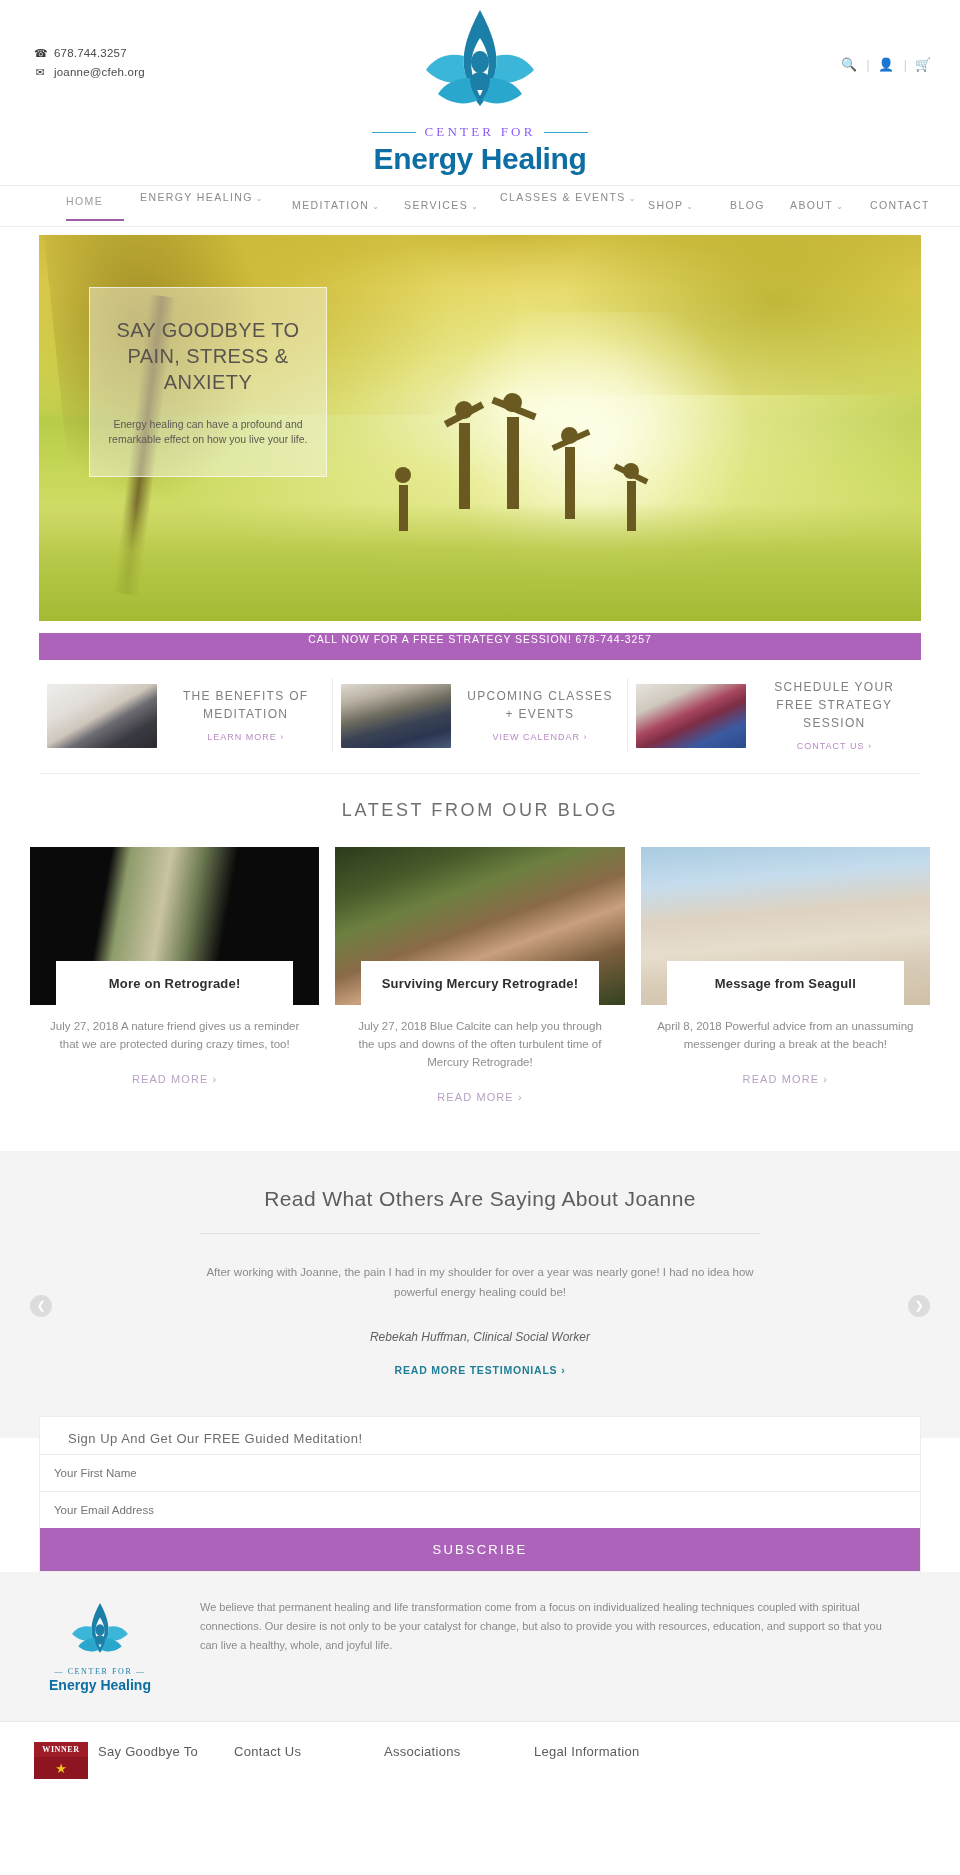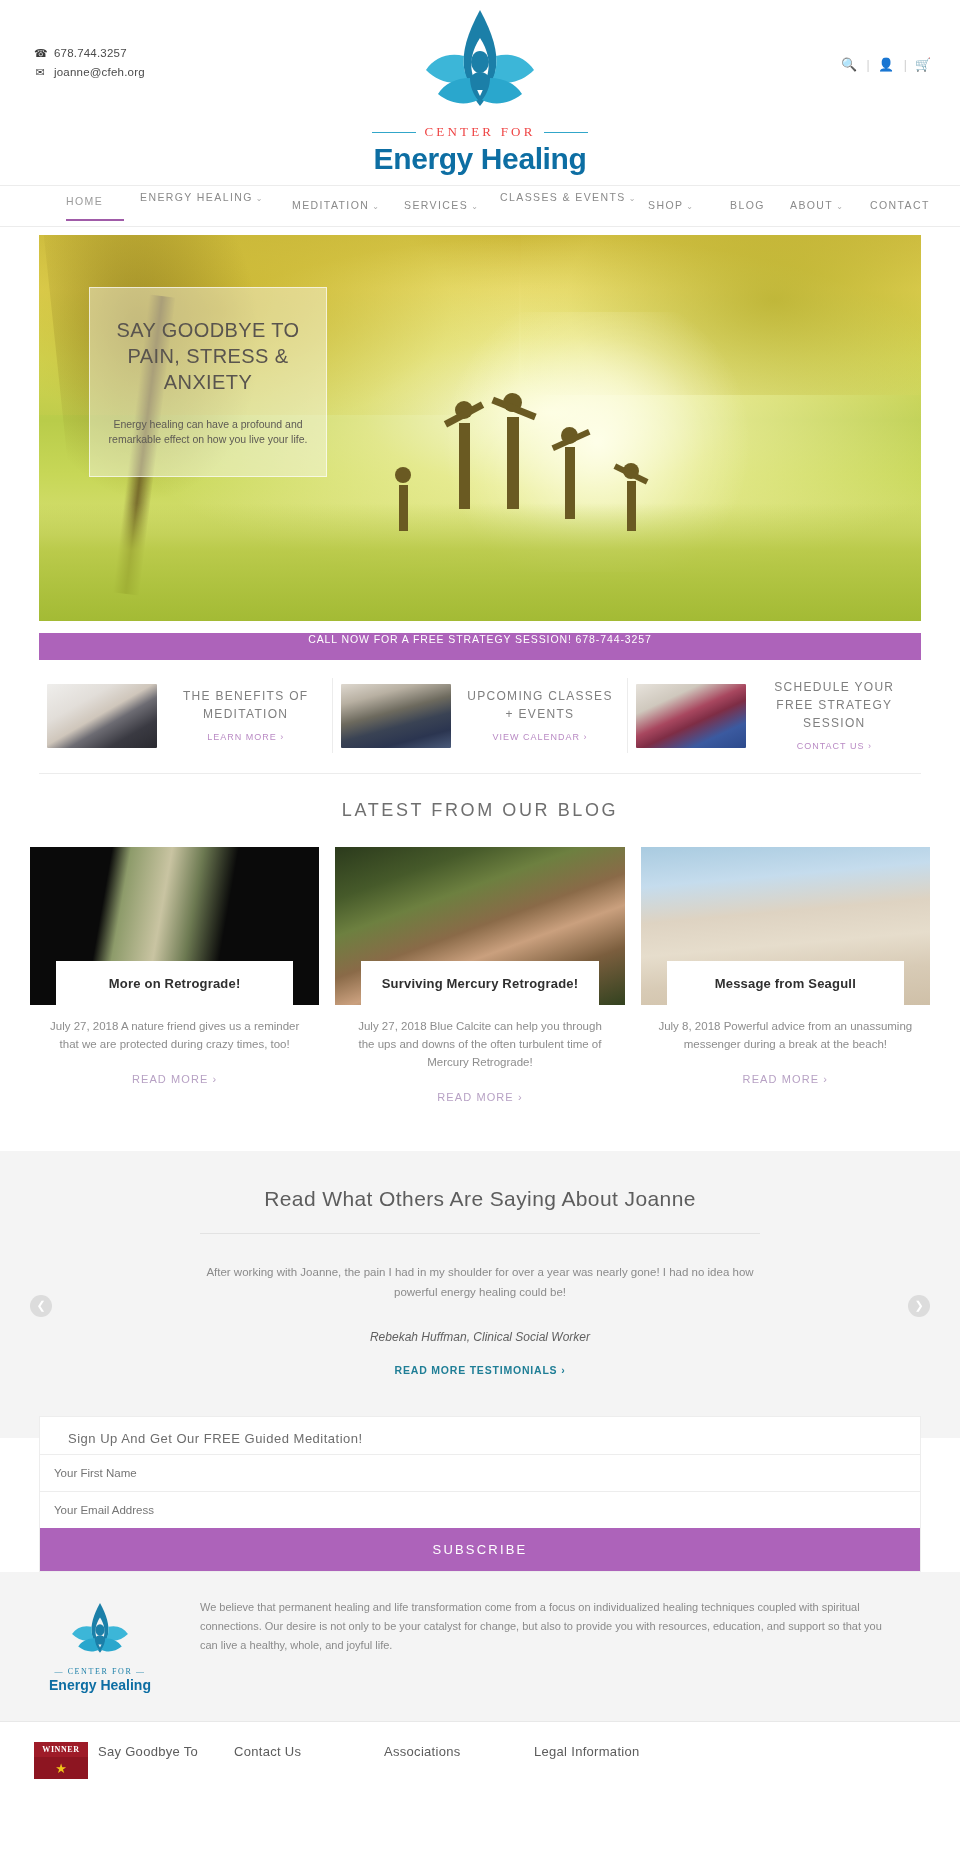--- a/index.html
+++ b/index.html
@@ -26,21 +26,21 @@
     width: 260px; text-align: center;
   }
   .lotus { display: block; margin: 0 auto; }
   .logo-center-for {
     display: flex; align-items: center; justify-content: center; gap: 8px;
     margin-top: 4px;
   }
   .logo-center-for .rule { width: 44px; height: 1px; background: #31a6c9; }
   .logo-center-for .ctext {
     font-family: "Liberation Serif", serif;
-    font-size: 13px; letter-spacing: 3.2px; color: #ef4444; font-weight: 400;
+    font-size: 13px; letter-spacing: 3.2px; color: #8b5cf6; font-weight: 400;
   }
   .logo-eh {
     font-size: 30px; font-weight: bold; color: #0d6ea3; letter-spacing: -.4px;
     margin-top: 2px;
   }
 
   .util-icons {
     position: absolute; right: 28px; top: 57px;
     display: flex; align-items: center; gap: 9px; color: #3d3d3d; font-size: 13px;
   }
@@ -386,21 +386,21 @@
       </div><div class="blog-excerpt">July 27, 2018  A nature friend gives us a reminder that we are protected during crazy times, too!</div><a class="blog-more">READ MORE ›</a></div>
     <div class="blog-card"><div class="blog-img b2">
         <div class="blog-title-bar">
           <div class="blog-title">Surviving Mercury Retrograde!</div>
         </div>
       </div><div class="blog-excerpt">July 27, 2018 Blue Calcite can help you through the ups and downs of the often turbulent time of Mercury Retrograde!</div><a class="blog-more">READ MORE ›</a></div>
     <div class="blog-card"><div class="blog-img b3">
         <div class="blog-title-bar">
           <div class="blog-title">Message from Seagull</div>
         </div>
-      </div><div class="blog-excerpt">July 8, 2018 Powerful advice from an unassuming messenger during a break at the beach!</div><a class="blog-more">READ MORE ›</a></div>
+      </div><div class="blog-excerpt">April 8, 2018 Powerful advice from an unassuming messenger during a break at the beach!</div><a class="blog-more">READ MORE ›</a></div>
   </div>
 
 <div class="testi">
   <div class="testi-head">Read What Others Are Saying About Joanne</div>
   <div class="testi-rule"></div>
   <div class="testi-quote">After working with Joanne, the pain I had in my shoulder for over a year was nearly gone! I had no idea how powerful energy healing could be!</div>
   <div class="testi-author">Rebekah Huffman, Clinical Social Worker</div>
   <a class="testi-link">READ MORE TESTIMONIALS ›</a>
   <div class="arrow l">❮</div>
   <div class="arrow r">❯</div>

